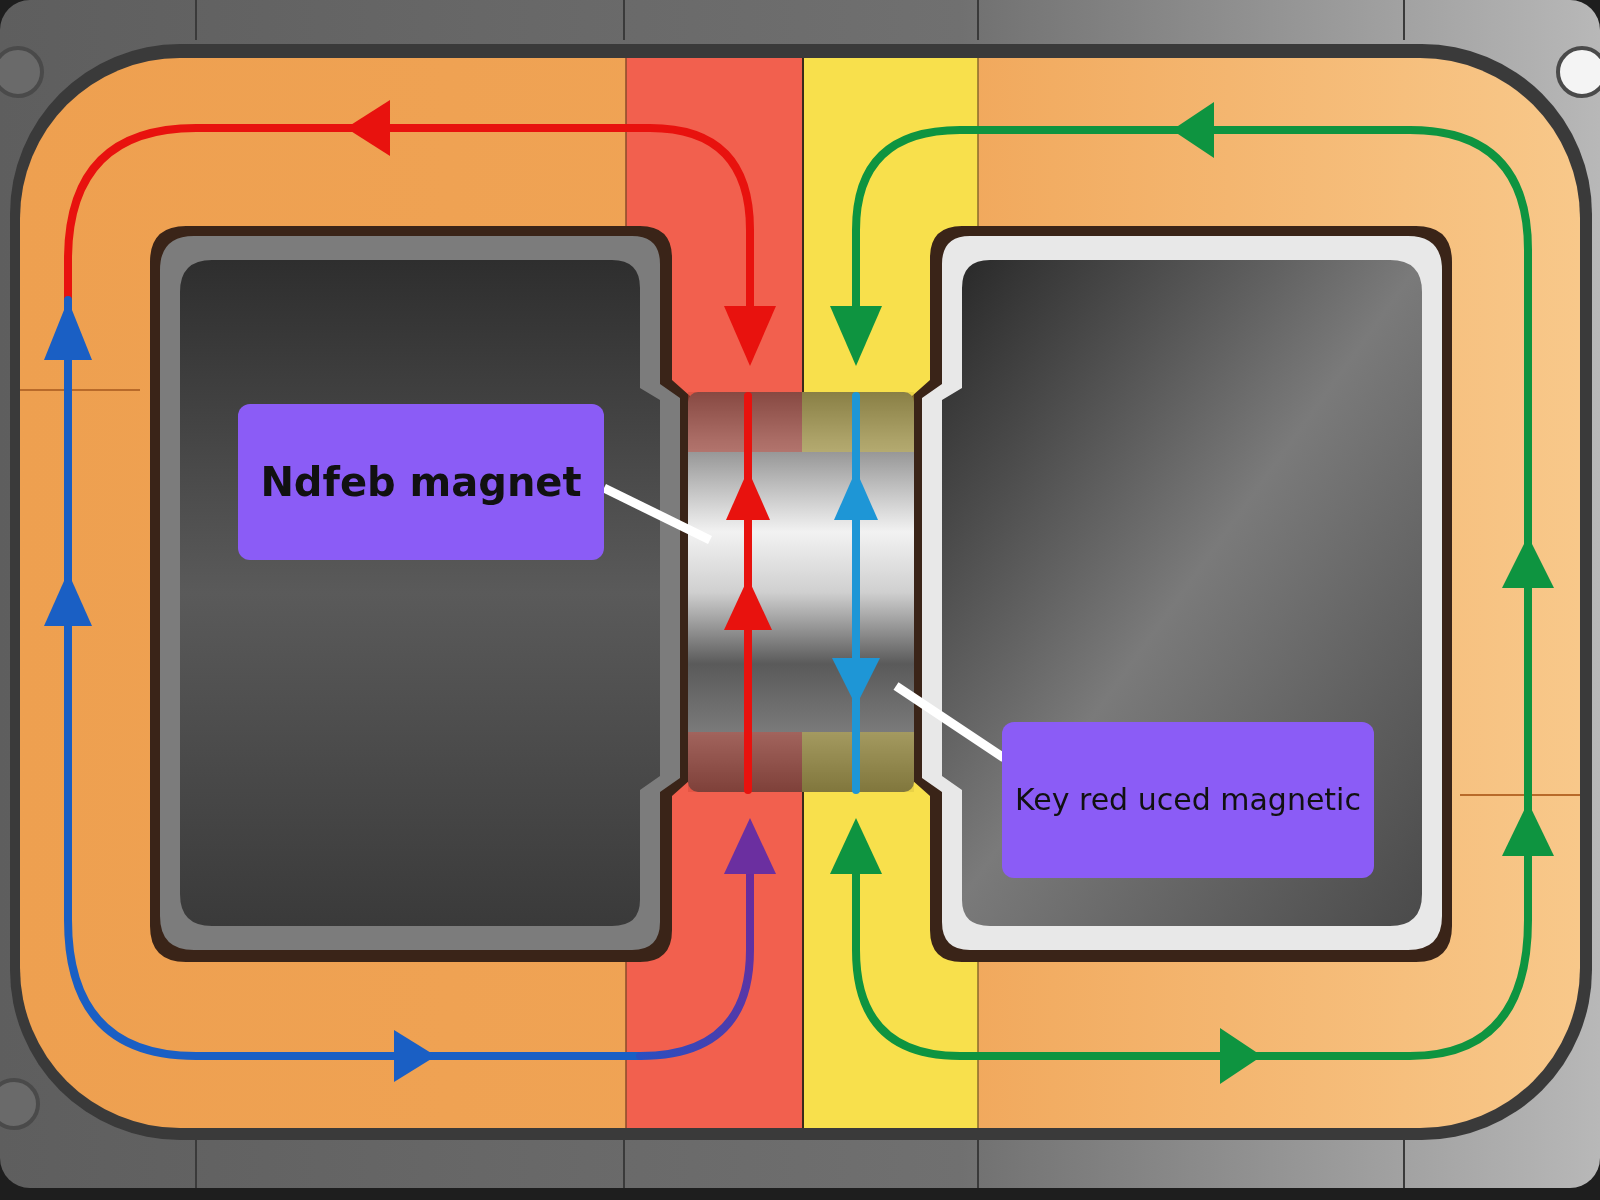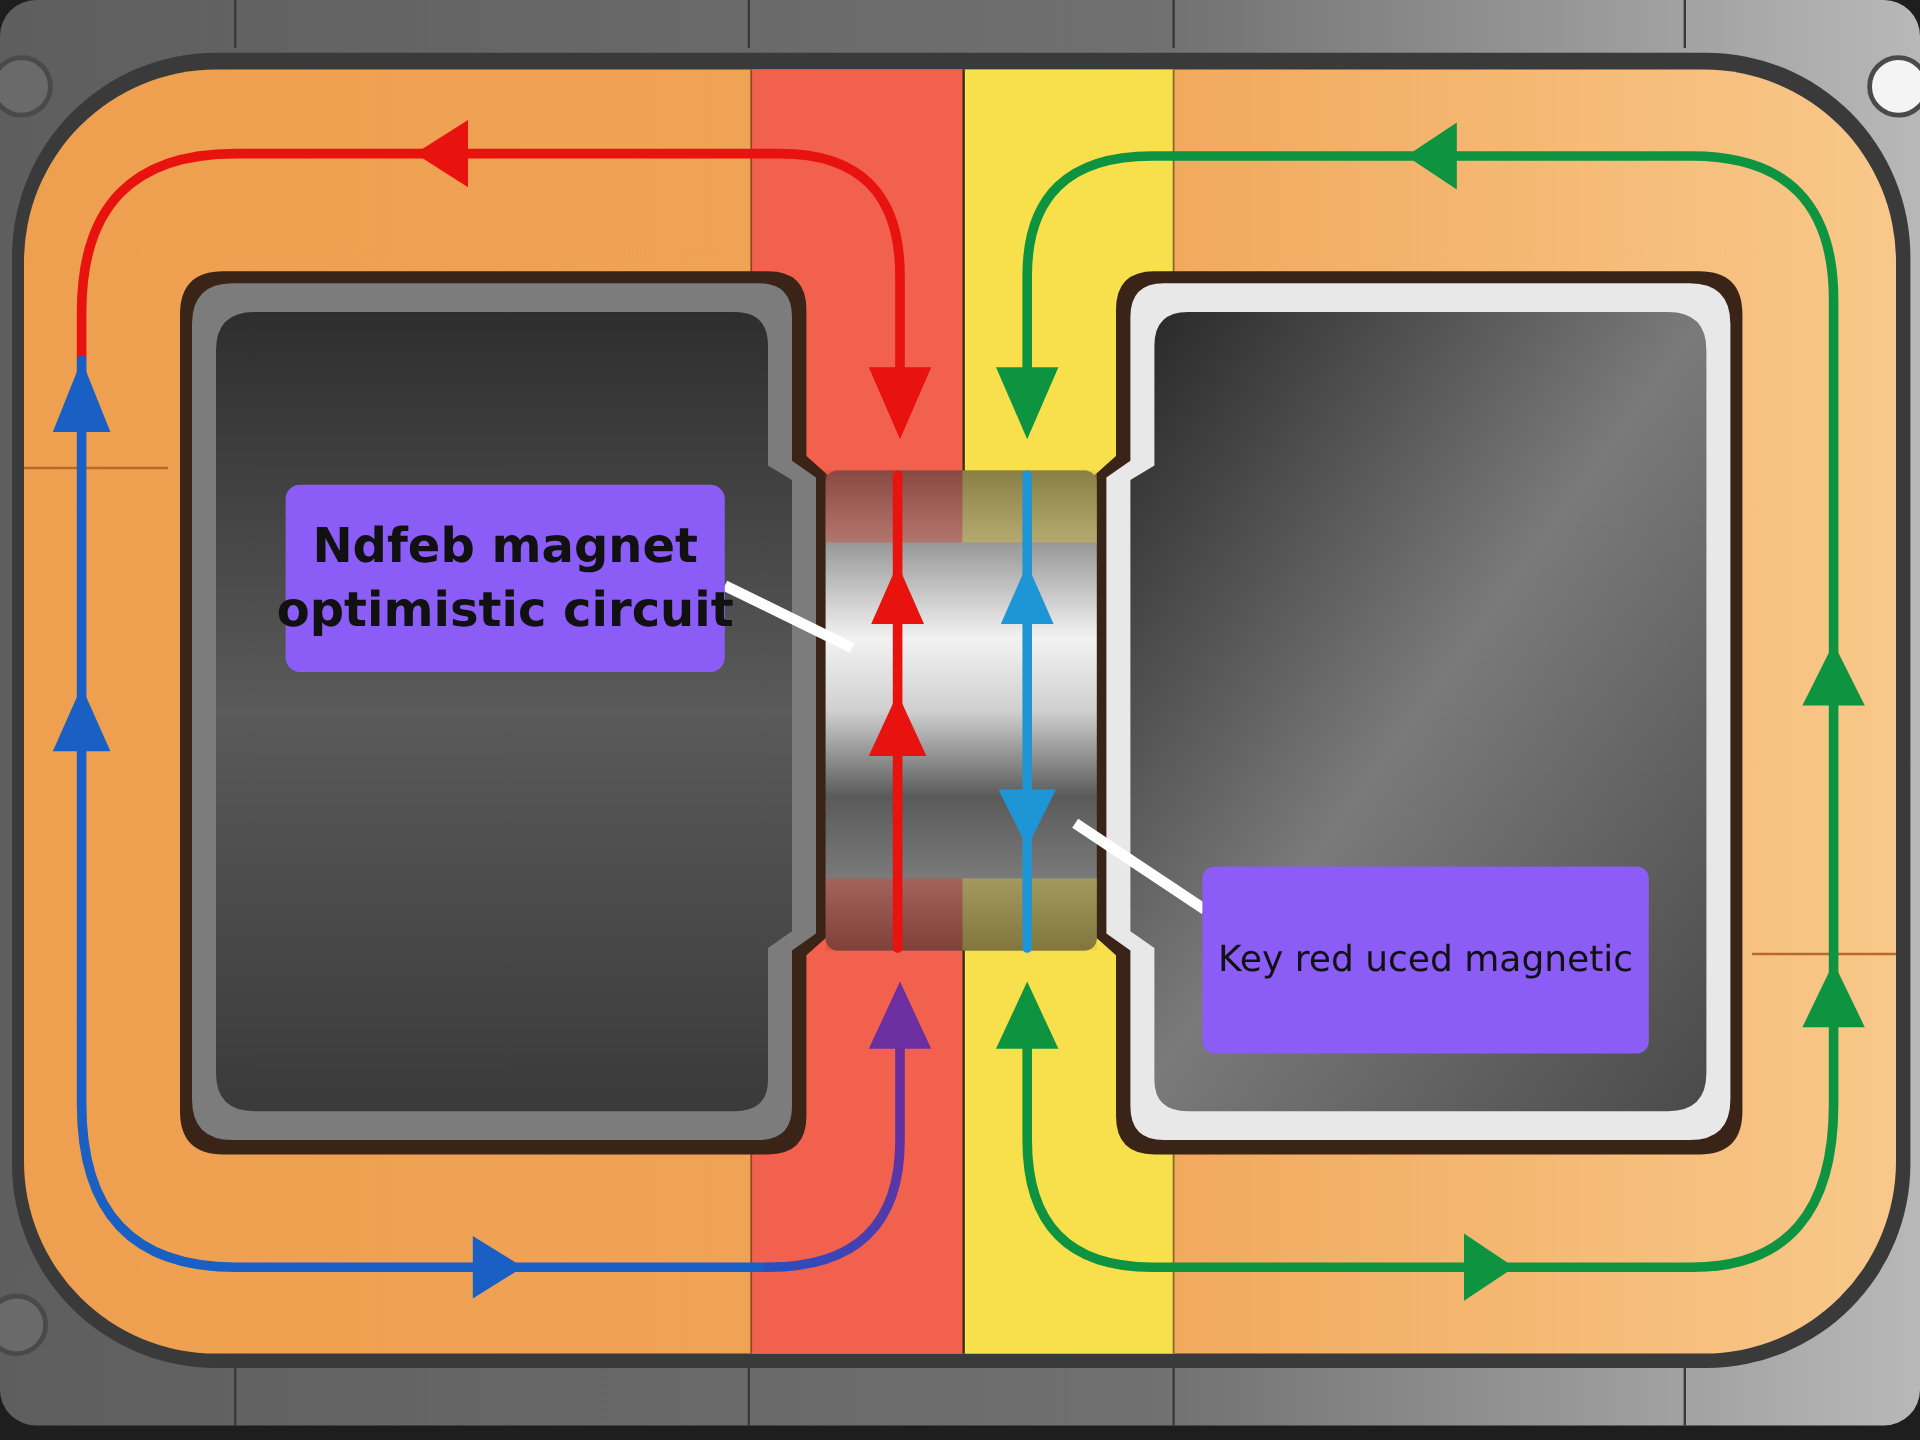--- a/index.html
+++ b/index.html
@@ -18,21 +18,21 @@
     text-align: center;
     box-sizing: border-box;
     display: flex; flex-direction: column; justify-content: center; align-items: center;
   }
   #callout-left {
     left: 238px; top: 404px; width: 366px; height: 156px;
     font-size: 40px; font-weight: bold; line-height: 54px;
   }
   #callout-right {
     left: 1002px; top: 722px; width: 372px; height: 156px;
-    font-size: 30px; line-height: 40px; border-radius: 10px;
+    font-size: 30px; line-height: 40px;
   }
   .callout span { display: block; white-space: nowrap; }
 </style>
 </head>
 <body>
 
 <div id="stage">
 <svg width="1600" height="1200" viewBox="0 0 1600 1200" xmlns="http://www.w3.org/2000/svg">
   <defs>
     <linearGradient id="frameGrad" x1="0" y1="0" x2="1" y2="0">
@@ -160,18 +160,17 @@
 
     <polygon points="856,818 830,874 882,874" fill="#0e9440"></polygon>
   </g>
 
   <line x1="604" y1="488" x2="710" y2="540" stroke="#ffffff" stroke-width="9"></line>
   <line x1="896" y1="686" x2="1004" y2="758" stroke="#ffffff" stroke-width="9"></line>
 </svg>
 
   <div id="callout-left" class="callout">
     <span>Ndfeb magnet</span>
-    <span>optimistic circuit</span>
   </div>
   <div id="callout-right" class="callout">
     <span>Key red uced magnetic</span>
   </div>
 </div>
 
 </body></html>

